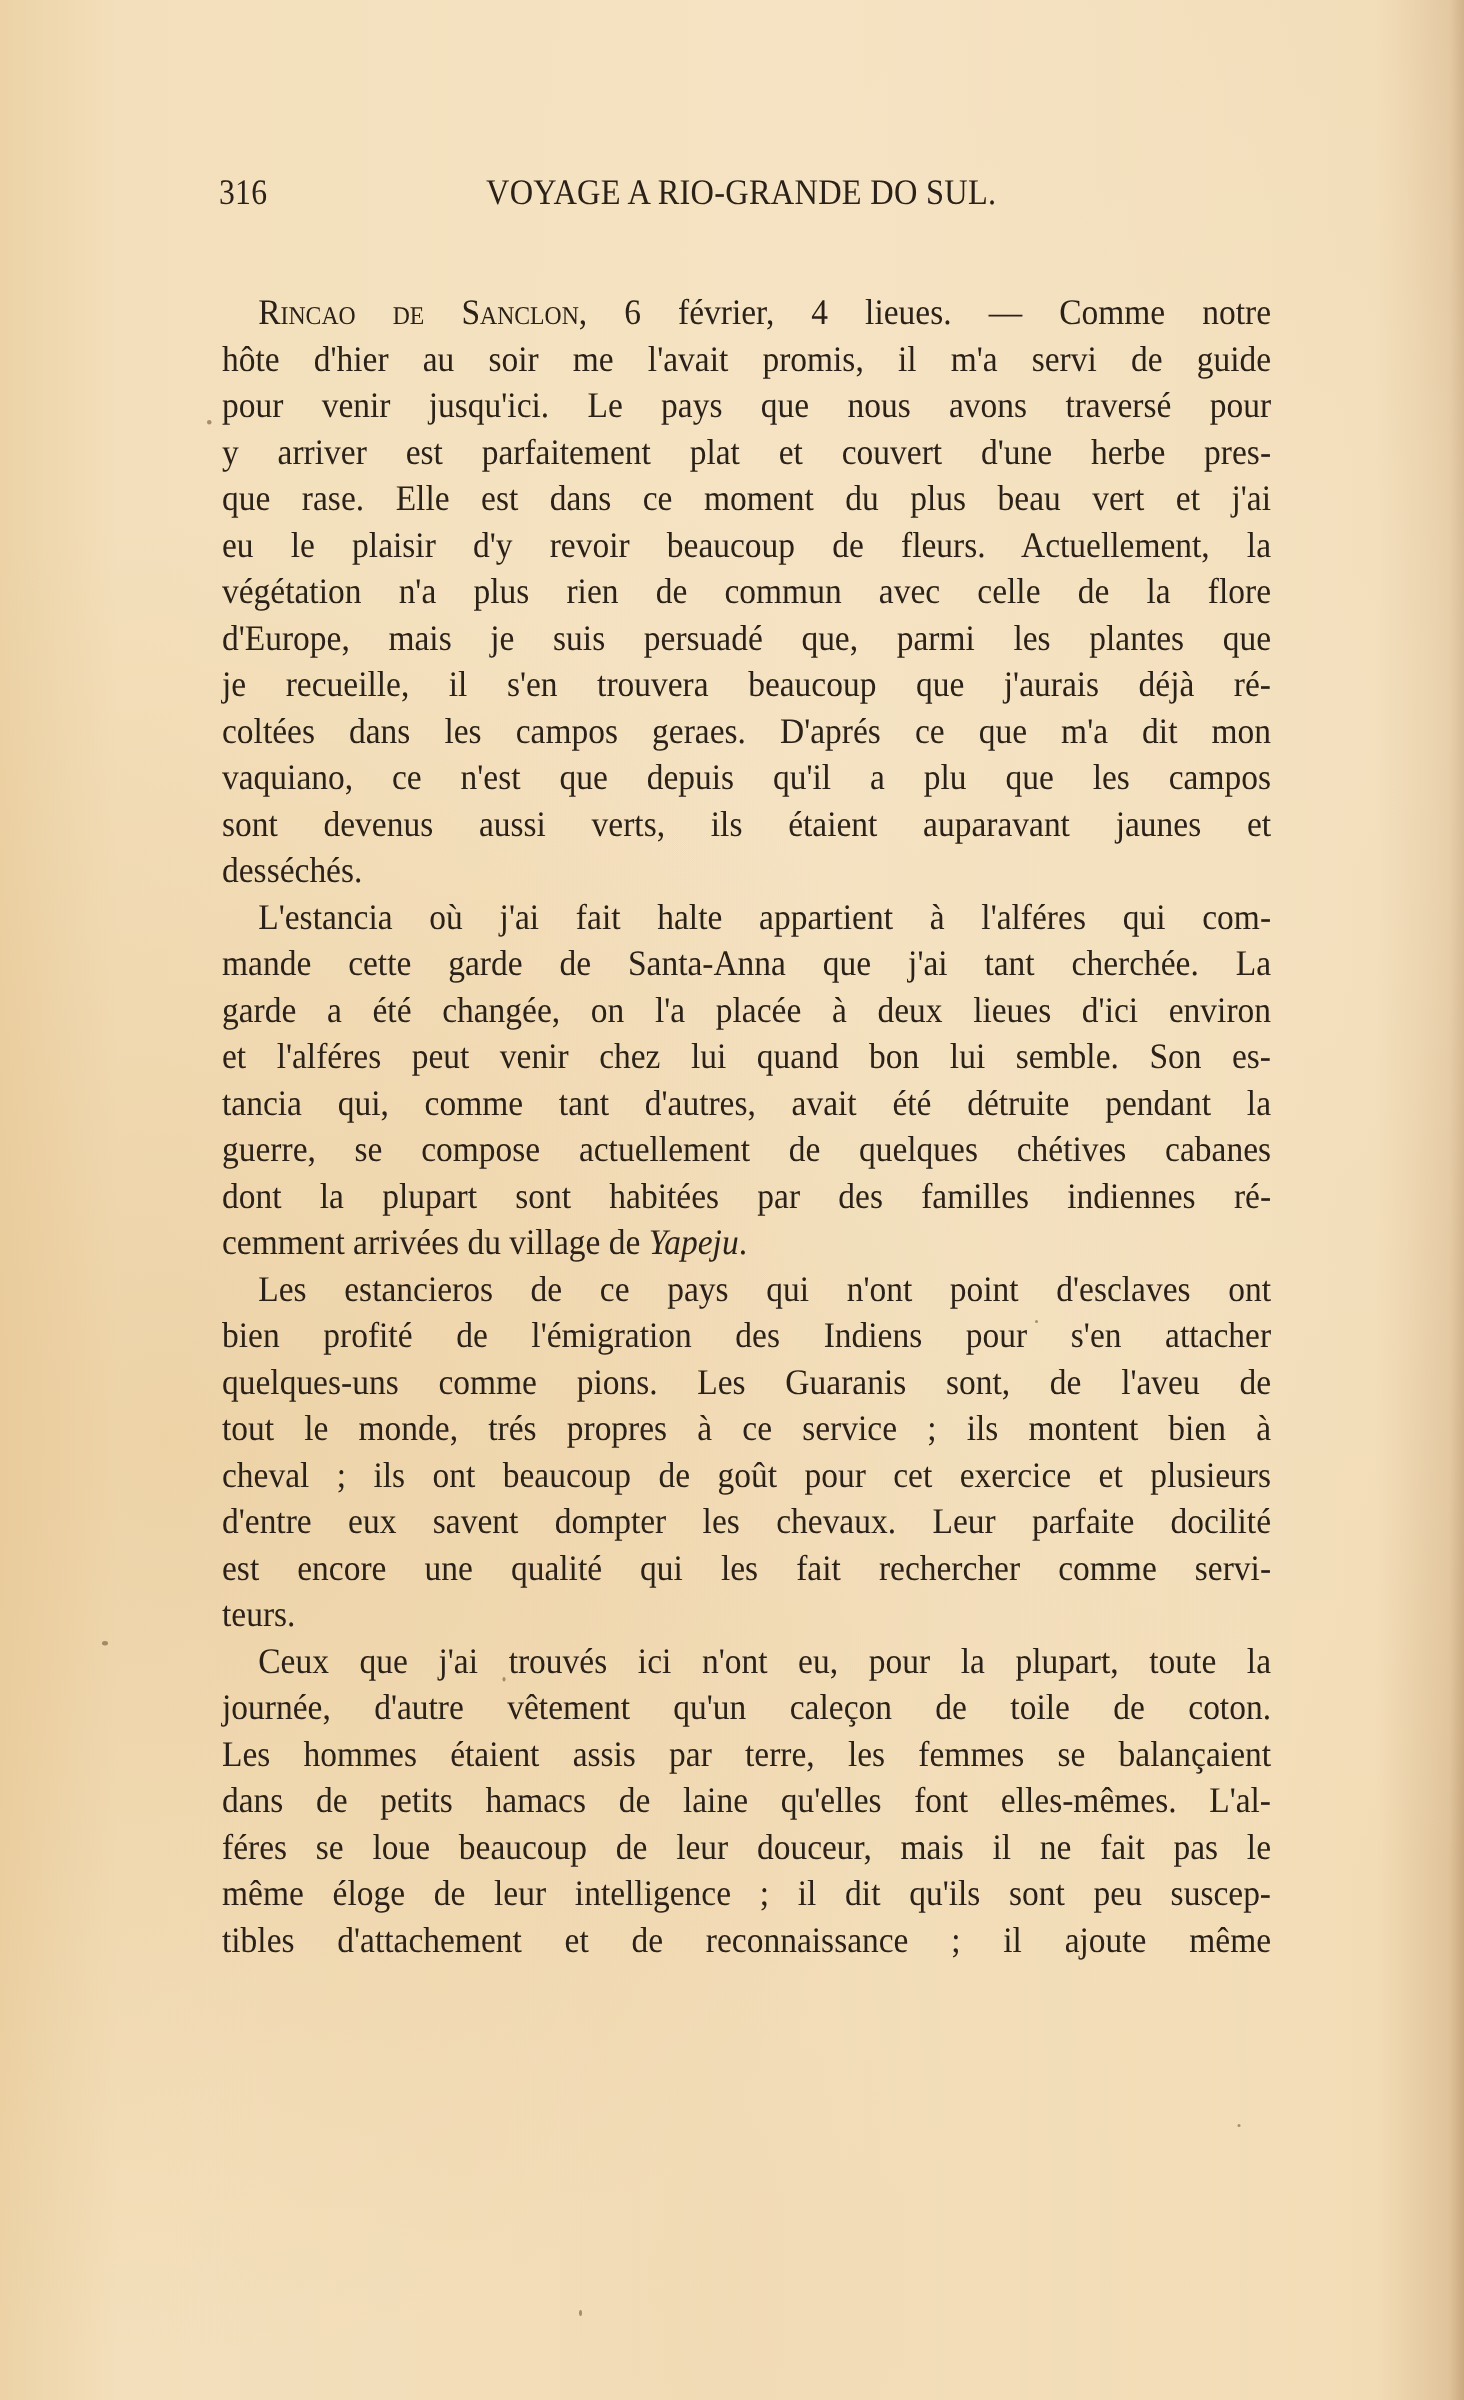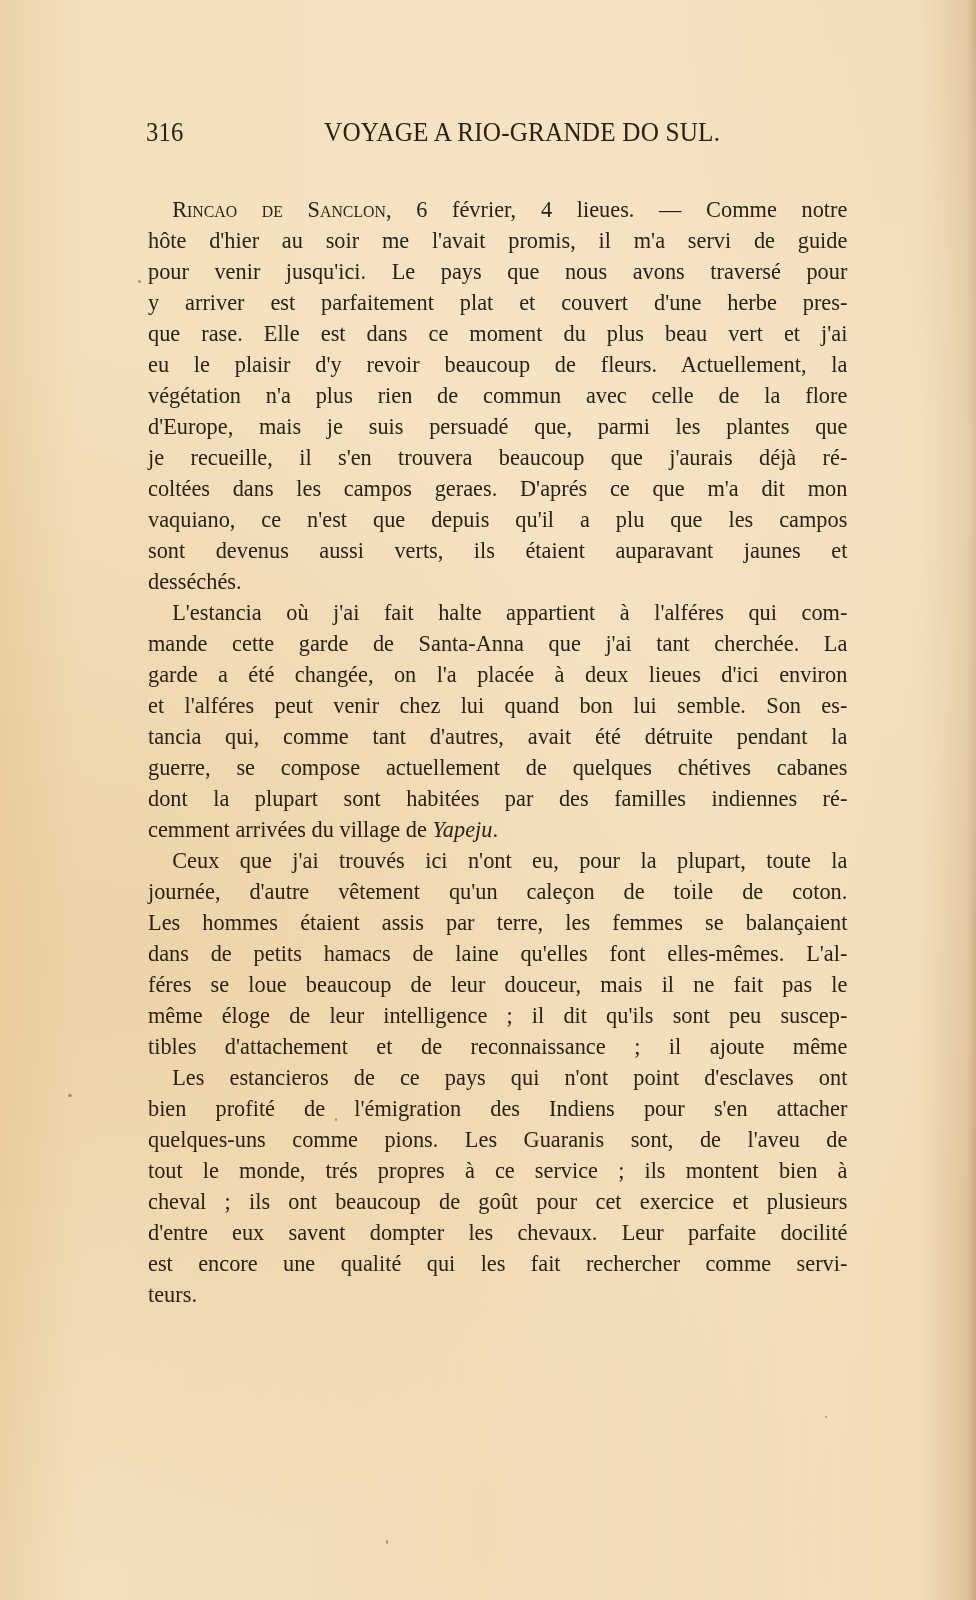--- a/index.html
+++ b/index.html
@@ -24,21 +24,21 @@
     position: absolute;
     left: 0; top: 0;
     width: 976px; height: 1600px;
   }
   .running-head {
     position: absolute;
     top: 116px;
     left: 146px;
     width: 700px;
     height: 26px;
-    font-size: 28px;
+    font-size: 24px;
     letter-spacing: 0.2px;
     text-decoration: underline;
   }
   .folio {
     position: absolute;
     left: 0; top: 0;
     font-weight: normal;
     transform: scaleX(0.88);
     transform-origin: left;
   }
@@ -115,38 +115,38 @@
       <div class="line">mande cette garde de Santa-Anna que j'ai tant cherchée. La</div>
       <div class="line">garde a été changée, on l'a placée à deux lieues d'ici environ</div>
       <div class="line">et l'alféres peut venir chez lui quand bon lui semble. Son es-</div>
       <div class="line">tancia qui, comme tant d'autres, avait été détruite pendant la</div>
       <div class="line">guerre, se compose actuellement de quelques chétives cabanes</div>
       <div class="line">dont la plupart sont habitées par des familles indiennes ré-</div>
       <div class="line last"><span>cemment arrivées du village de </span><span class="it">Yapeju</span><span>.</span></div>
     </div>
 
     <div>
-      <div class="line indent">Ceux que j'ai trouvés ici n'ont eu, pour la plupart, toute la</div>
-      <div class="line">journée, d'autre vêtement qu'un caleçon de toile de coton.</div>
-      <div class="line">Les hommes étaient assis par terre, les femmes se balançaient</div>
-      <div class="line">dans de petits hamacs de laine qu'elles font elles-mêmes. L'al-</div>
-      <div class="line">féres se loue beaucoup de leur douceur, mais il ne fait pas le</div>
-      <div class="line">même éloge de leur intelligence ; il dit qu'ils sont peu suscep-</div>
-      <div class="line">tibles d'attachement et de reconnaissance ; il ajoute même</div>
-    </div>
-
-    <div>
       <div class="line indent">Les estancieros de ce pays qui n'ont point d'esclaves ont</div>
       <div class="line">bien profité de l'émigration des Indiens pour s'en attacher</div>
       <div class="line">quelques-uns comme pions. Les Guaranis sont, de l'aveu de</div>
       <div class="line">tout le monde, trés propres à ce service ; ils montent bien à</div>
       <div class="line">cheval ; ils ont beaucoup de goût pour cet exercice et plusieurs</div>
       <div class="line">d'entre eux savent dompter les chevaux. Leur parfaite docilité</div>
       <div class="line">est encore une qualité qui les fait rechercher comme servi-</div>
       <div class="line last">teurs.</div>
+    </div>
+
+    <div>
+      <div class="line indent">Ceux que j'ai trouvés ici n'ont eu, pour la plupart, toute la</div>
+      <div class="line">journée, d'autre vêtement qu'un caleçon de toile de coton.</div>
+      <div class="line">Les hommes étaient assis par terre, les femmes se balançaient</div>
+      <div class="line">dans de petits hamacs de laine qu'elles font elles-mêmes. L'al-</div>
+      <div class="line">féres se loue beaucoup de leur douceur, mais il ne fait pas le</div>
+      <div class="line">même éloge de leur intelligence ; il dit qu'ils sont peu suscep-</div>
+      <div class="line">tibles d'attachement et de reconnaissance ; il ajoute même</div>
     </div>
   </div>
 
   <div class="speck" style="left:138px;top:280px;width:3px;height:3px;"></div>
   <div class="speck" style="left:68px;top:1094px;width:4px;height:3px;"></div>
   <div class="speck" style="left:690px;top:880px;width:2px;height:2px;"></div>
   <div class="speck" style="left:335px;top:1118px;width:2px;height:3px;"></div>
   <div class="speck" style="left:825px;top:1416px;width:2px;height:2px;"></div>
   <div class="speck" style="left:386px;top:1540px;width:2px;height:4px;"></div>
 </div>

